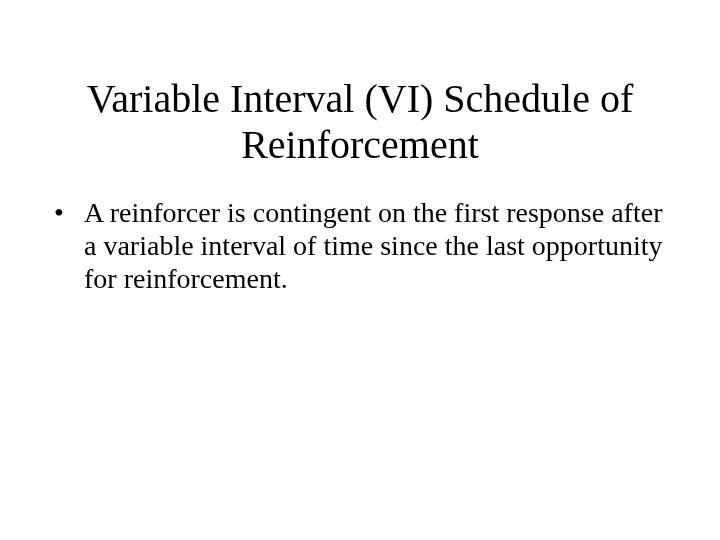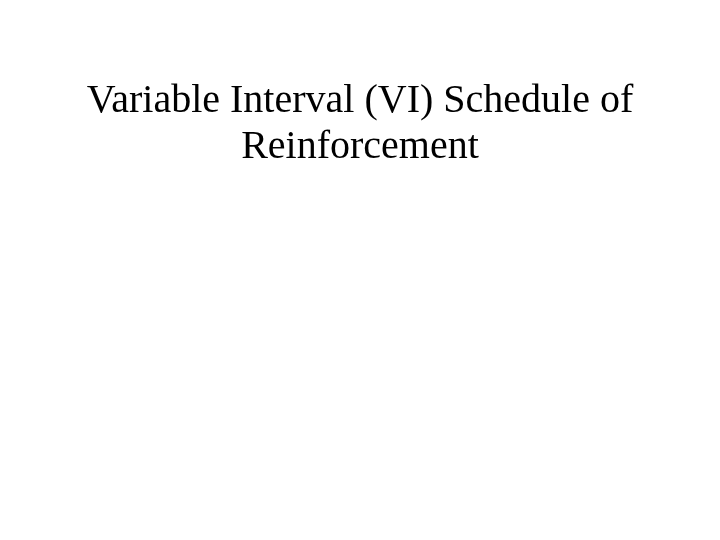--- a/index.html
+++ b/index.html
@@ -46,13 +46,18 @@
     top: 0;
     font-size: 28px;
     line-height: 1.18;
   }
 </style>
 </head>
 <body>
 
 <div class="slide">
   <h1 class="title">Variable Interval (VI) Schedule of Reinforcement</h1>
+  <div class="body">
+    <ul class="bullets">
+      <li>A reinforcer is contingent on the first response after a variable interval of time since the last opportunity for reinforcement.</li>
+    </ul>
+  </div>
 </div>
 
 </body></html>

